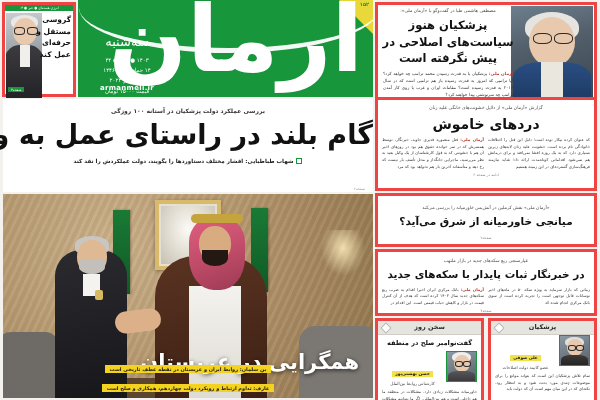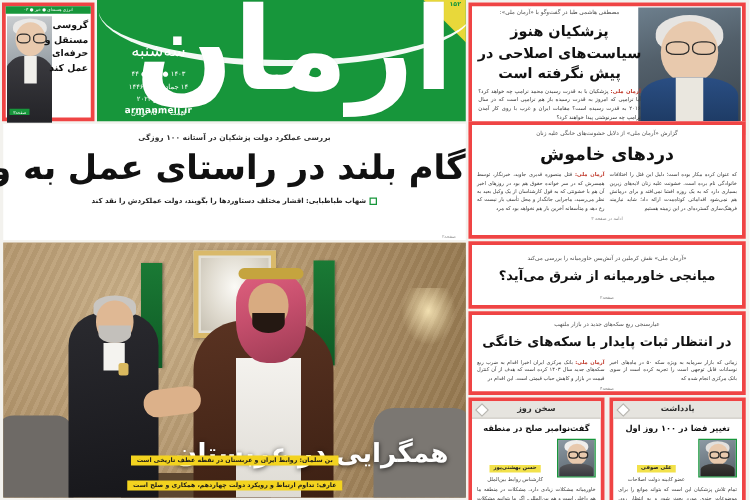--- a/index.html
+++ b/index.html
@@ -288,34 +288,33 @@
     <div class="rp-head">دردهای خاموش</div>
     <div class="cols2">
       <div class="col">که عنوان کرده بیکار بوده است؛ دلیل این قتل را اختلافات خانوادگی نام برده است. خشونت علیه زنان لایه‌های زیرین بسیاری دارد که به یک روزه افشا نمی‌افتد و برای درمانش هم نمی‌شود اقداماتی کوتاه‌مدت ارائه داد؛ شاید نیازمند فرهنگ‌سازی گسترده‌ای در این زمینه هستیم</div>
       <div class="col"><span class="brandtag">آرمان ملی:</span> <span>قتل منصوره قدیری جاوید، خبرنگار، توسط همسرش که در سر خوانده حقوق هم بود در روزهای اخیر آن هم با خشونتی که به قول کارشناسان از یک وکیل بعید به نظر می‌رسید، ماجرایی جانگداز و محل تأسف بار نیست که رخ دهد و متأسفانه آخرین بار هم نخواهد بود که مرد</span></div>
     </div>
     <div class="contnum">ادامه در صفحه ۳</div>
   </div>
 
   <div class="card mid2">
     <div class="kicker" style="padding-top:6px;">عیارسنجی ربع سکه‌های جدید در بازار ملتهب</div>
-    <div class="mid-head">در انتظار ثبات پایدار با سکه‌های خانگی</div>
+    <div class="mid-head">در خبرنگار ثبات پایدار با سکه‌های جدید</div>
     <div class="cols2">
       <div class="col">زمانی که بازار سرمایه به ویژه سکه ۵۰ در ماه‌های اخیر نوسانات قابل توجهی است را تجربه کرده است از سوی بانک مرکزی انجام شده که</div>
       <div class="col"><span class="brandtag">آرمان ملی:</span> <span>بانک مرکزی ایران اخیرا اقدام به ضرب ربع سکه‌های جدید سال ۱۴۰۳ کرده است که هدف از آن کنترل قیمت در بازار و کاهش حباب قیمتی است. این اقدام در</span></div>
     </div>
     <div class="contnum">صفحه۴</div>
   </div>
 
   <div class="card opin right">
     <div class="opin-bar">
       <span class="opin-dia"></span>
-      <span>یادداشت</span>
-    </div>
-    <div class="opin-head">تغییر فضا در ۱۰۰ روز اول</div>
+      <span>پزشکیان</span>
+    </div>
     <div class="opin-auth">
       <div class="opin-ph">
         <div class="por-hair" style="left:5px;top:1px;width:19px;height:10px;background:#e2e0dd;"></div>
         <div class="por-head" style="left:7px;top:3px;width:16px;height:17px;"></div>
         <div class="por-glass" style="left:8px;top:9px;width:6px;height:4px;"></div>
         <div class="por-glass" style="left:16px;top:9px;width:6px;height:4px;"></div>
         <div class="por-body" style="left:1px;top:19px;width:27px;height:12px;background:linear-gradient(180deg,#3c3a38,#23211f);"></div>
       </div>
       <div class="opin-meta">
         <span class="auth-name">علی صوفی</span>

